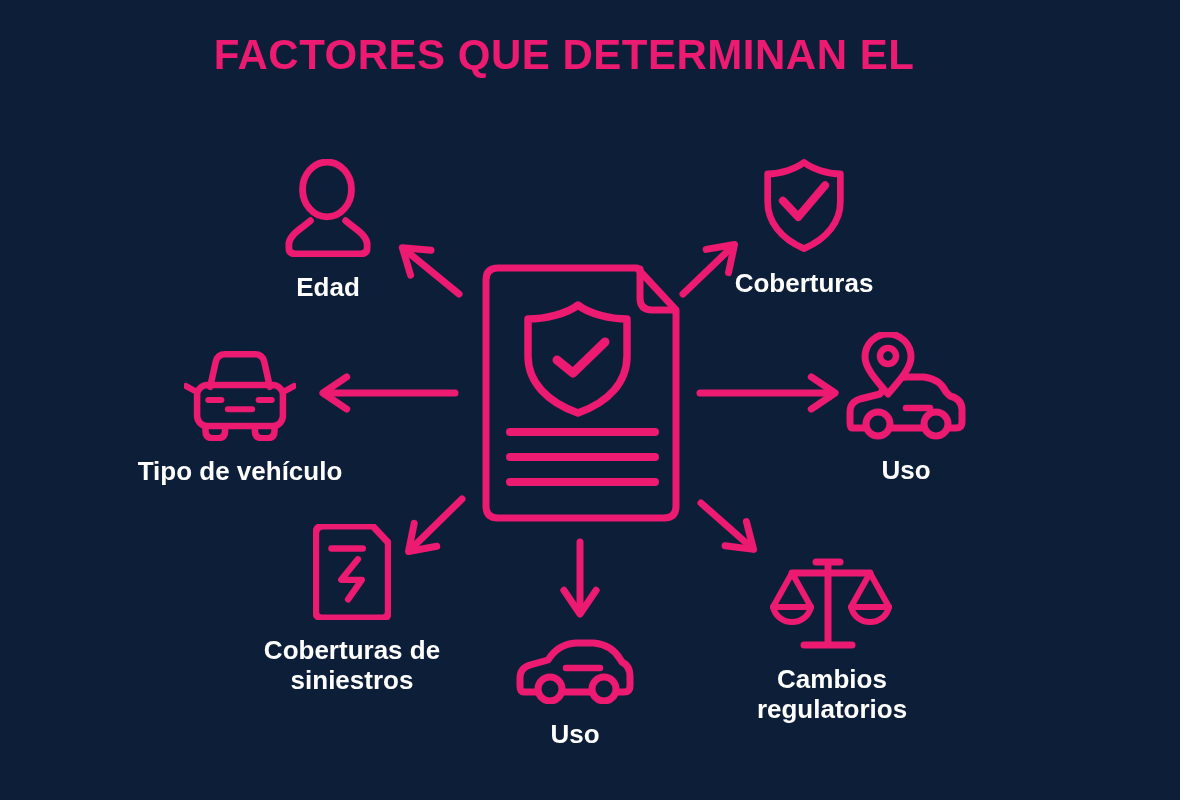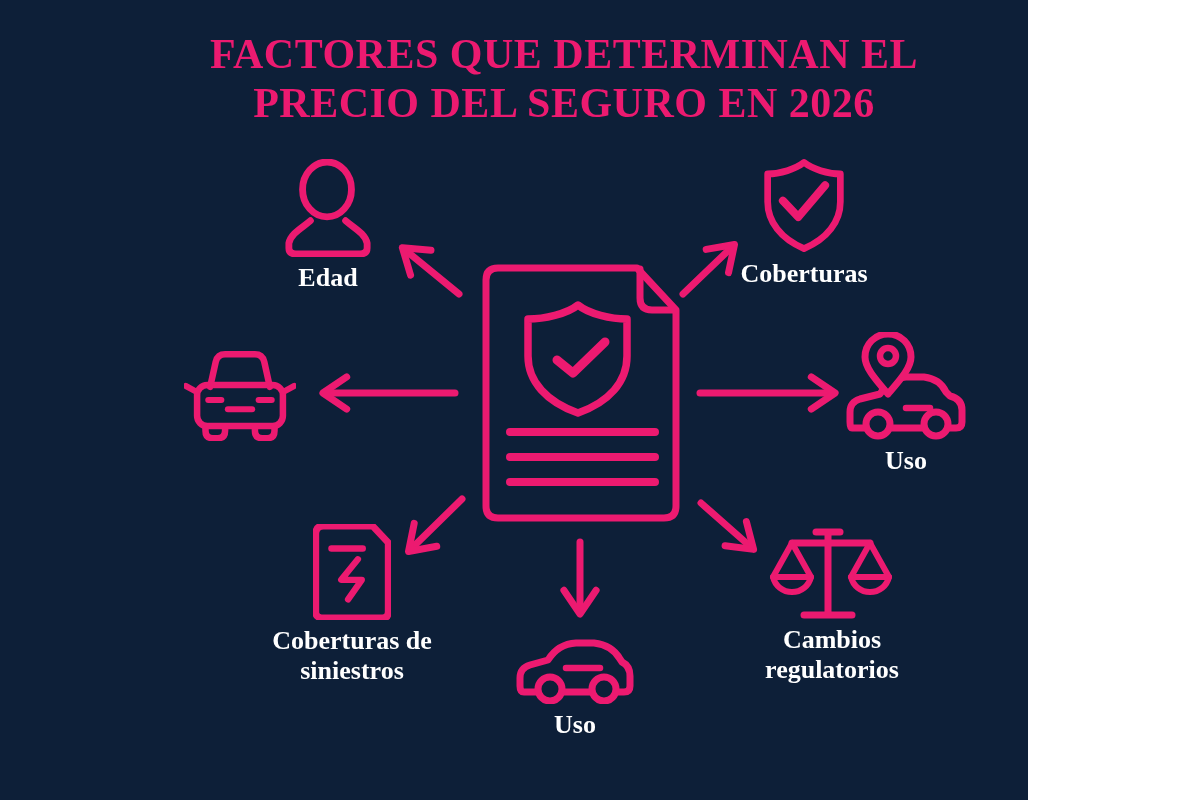--- a/index.html
+++ b/index.html
@@ -1,45 +1,44 @@
 <!DOCTYPE html>
 <html style="--background: #0D1F38; --accent: #EC1A70; --label-text: #FFFFFF;"><head>
 <meta charset="utf-8">
 <style>
   html,body{margin:0;padding:0;}
   .stage{
-    position:relative;width:1028px;height:800px;overflow:hidden;
+    position:relative;width:1180px;height:800px;overflow:hidden;
     background:var(--background,#0D1F38);
-    font-family:Liberation Serif, serif;
+    font-family:Liberation Sans, sans-serif;
   }
   .title{
     position:absolute;left:0;top:30px;width:1128px;
     text-align:center;color:var(--accent,#EC1A70);
     font-size:42px;font-weight:700;line-height:49px;letter-spacing:.5px;
   }
   .node{position:absolute;display:flex;flex-direction:column;align-items:center;}
   .node .label{
-    margin-top:6px;color:var(--label-text,#fff);
+    margin-top:15px;color:var(--label-text,#fff);
     font-size:26px;font-weight:700;line-height:30px;text-align:center;
   }
   svg.ic{display:block;color:var(--accent,#EC1A70);}
   svg.ic *{fill:none;stroke:currentColor;stroke-linecap:round;stroke-linejoin:round;}
   svg.ic .fillbg{fill:var(--background,#0D1F38);}
   .arrows{position:absolute;left:0;top:0;pointer-events:none;color:var(--accent,#EC1A70);}
   .arrows line{stroke:currentColor;stroke-width:7;stroke-linecap:round;}
   .center-doc{position:absolute;left:482px;top:264px;}
 </style>
 </head>
 <body>
 
 <div class="stage">
 
   <div class="title">
     <div>FACTORES QUE DETERMINAN EL</div>
-    <div>PRECIO DEL SEGURO EN 2026</div>
   </div>
 
   <svg class="arrows" width="1200" height="800" viewBox="0 0 1200 800">
     <defs>
       <marker id="ah" markerWidth="6.2" markerHeight="6.2" refX="4" refY="3" orient="auto">
         <path d="M0.9,0.7 L4.3,3 L0.9,5.3" fill="none" stroke="currentColor" stroke-width="1" stroke-linecap="round" stroke-linejoin="round"></path>
       </marker>
     </defs>
     <line x1="459" y1="294" x2="404" y2="249" marker-end="url(#ah)"></line>
     <line x1="683" y1="294" x2="733" y2="246" marker-end="url(#ah)"></line>
@@ -83,20 +82,21 @@
       <path d="M28,46 L34,19 Q36,11 44,11 L76,11 Q84,11 86,19 L92,46" stroke-width="7"></path>
       <rect x="14" y="44" width="92" height="44" rx="11" stroke-width="7"></rect>
       <line x1="13" y1="51" x2="2" y2="45" stroke-width="6.5"></line>
       <line x1="107" y1="51" x2="118" y2="45" stroke-width="6.5"></line>
       <line x1="26" y1="60" x2="40" y2="60" stroke-width="6.5"></line>
       <line x1="80" y1="60" x2="94" y2="60" stroke-width="6.5"></line>
       <line x1="47" y1="70" x2="73" y2="70" stroke-width="6.5"></line>
       <path d="M23,89 L23,93 Q23,101 31,101 L36,101 Q44,101 44,93 L44,89" stroke-width="7"></path>
       <path d="M76,89 L76,93 Q76,101 84,101 L89,101 Q97,101 97,93 L97,89" stroke-width="7"></path>
     </svg>
+    <div class="label">Tipo de vehículo</div>
   </div>
 
   <div class="node" style="left:796px;top:332px;width:220px;">
     <svg class="ic" width="120" height="108" viewBox="0 0 120 108">
       <path d="M6,96 Q4,96 4,90 L4,80 Q4,70 14,67 L34,62 Q44,46 60,45 L78,45 Q94,47 100,60 L104,64 Q116,67 116,78 L116,90 Q116,96 110,96 Z" stroke-width="7"></path>
       <path class="fillbg" d="M42,2 C29,2 19,12 19,25 C19,36 30,48 42,62 C54,48 65,36 65,25 C65,12 55,2 42,2 Z" stroke-width="7"></path>
       <circle cx="42" cy="24" r="8" stroke-width="6.5"></circle>
       <line x1="60" y1="76" x2="84" y2="76" stroke-width="6.5"></line>
       <circle class="fillbg" cx="32" cy="92" r="12" stroke-width="7"></circle>
       <circle class="fillbg" cx="90" cy="92" r="12" stroke-width="7"></circle>
@@ -116,21 +116,21 @@
   <div class="node" style="left:475px;top:628px;width:200px;">
     <svg class="ic" width="118" height="76" viewBox="0 0 118 76">
       <path d="M8,64 Q4,64 4,58 L4,50 Q4,40 14,37 L32,32 Q42,16 60,15 L78,15 Q96,17 104,31 L106,34 Q114,38 114,48 L114,58 Q114,64 108,64 Z" stroke-width="7"></path>
       <line x1="50" y1="40" x2="84" y2="40" stroke-width="6.5"></line>
       <circle class="fillbg" cx="34" cy="61" r="12" stroke-width="7"></circle>
       <circle class="fillbg" cx="88" cy="61" r="12" stroke-width="7"></circle>
     </svg>
     <div class="label">Uso</div>
   </div>
 
-  <div class="node" style="left:717px;top:527px;width:230px;">
+  <div class="node" style="left:717px;top:557px;width:230px;">
     <svg class="ic" width="124" height="92" viewBox="0 0 124 92">
       <line x1="46" y1="5" x2="70" y2="5" stroke-width="7"></line>
       <line x1="58" y1="6" x2="58" y2="86" stroke-width="7"></line>
       <line x1="22" y1="16" x2="100" y2="16" stroke-width="7"></line>
       <line x1="34" y1="88" x2="82" y2="88" stroke-width="7"></line>
       <path d="M22,16 L3,50 L41,50 Z" stroke-width="6"></path>
       <path d="M3,50 A19.5,19.5 0 0 0 41,50" stroke-width="6"></path>
       <path d="M100,16 L81,50 L119,50 Z" stroke-width="6"></path>
       <path d="M81,50 A19.5,19.5 0 0 0 119,50" stroke-width="6"></path>
     </svg>

